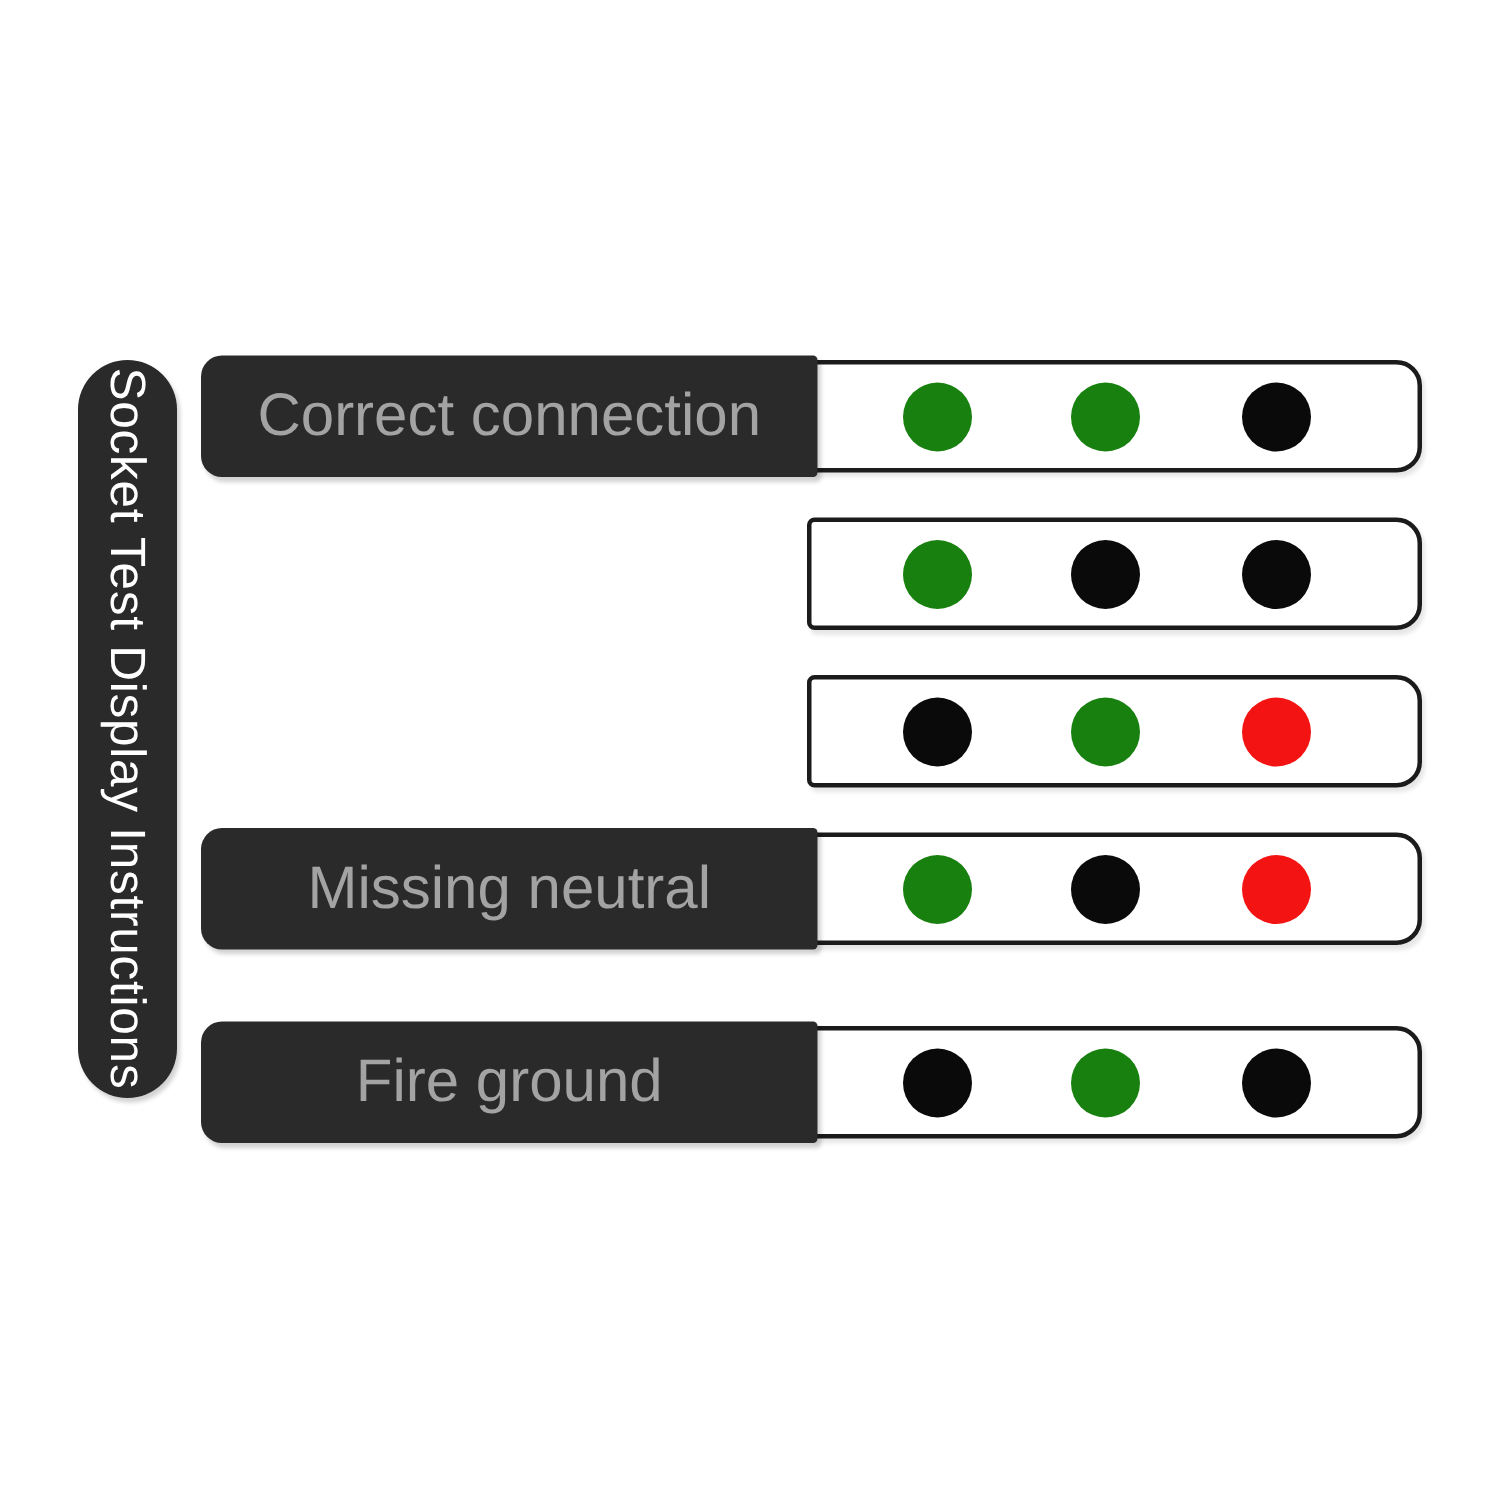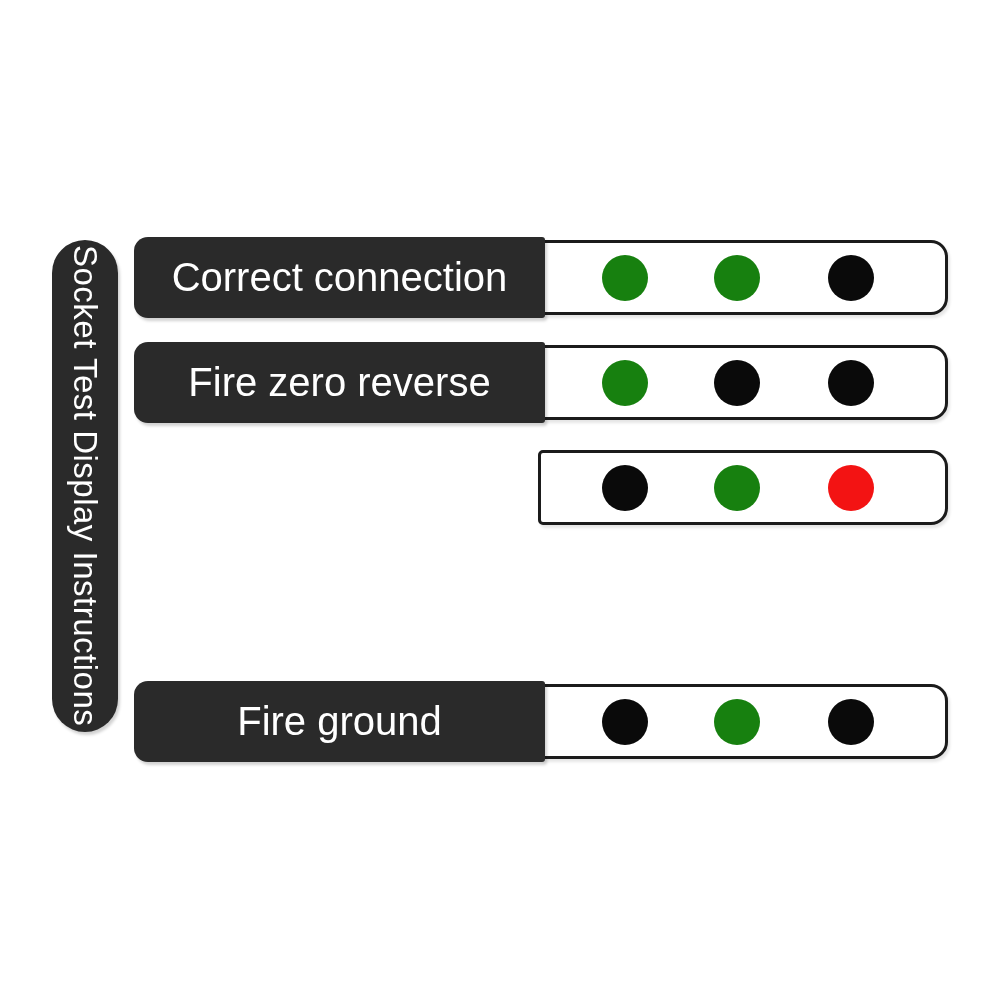--- a/index.html
+++ b/index.html
@@ -72,21 +72,21 @@
     height: 81px;
     background: #2a2a2a;
     border-radius: 14px 3px 3px 14px;
     box-shadow: 2px 3px 3px rgba(0,0,0,0.18);
     display: flex;
     align-items: center;
     justify-content: center;
     z-index: 2;
   }
   .legend-row .label-box .label-text {
-    color: #ffffff;
+    color: #a3a3a3;
     font-size: 40px;
     white-space: nowrap;
   }
   .indicator-dot {
     position: absolute;
     top: 50%;
     transform: translateY(-50%);
     width: 46px;
     height: 46px;
     border-radius: 50%;
@@ -115,33 +115,40 @@
         <span class="label-text">Correct connection</span>
       </div>
     </div>
 
     <div class="legend-row" style="top: 105px;">
       <div class="indicator-panel">
           <div class="indicator-dot dot-pos-0" style="background: rgb(23, 128, 15);"></div>
           <div class="indicator-dot dot-pos-1" style="background: rgb(10, 10, 10);"></div>
           <div class="indicator-dot dot-pos-2" style="background: rgb(10, 10, 10);"></div>
         </div>
-      <div class="label-box">
-        <span class="label-text">Fire zero reverse</span>
-      </div>
     </div>
 
     <div class="legend-row" style="top: 210px;">
       <div class="indicator-panel">
           <div class="indicator-dot dot-pos-0" style="background: rgb(10, 10, 10);"></div>
           <div class="indicator-dot dot-pos-1" style="background: rgb(23, 128, 15);"></div>
           <div class="indicator-dot dot-pos-2" style="background: rgb(243, 19, 19);"></div>
         </div>
     </div>
 
+    <div class="legend-row" style="top: 315px;">
+      <div class="indicator-panel">
+          <div class="indicator-dot dot-pos-0" style="background: rgb(23, 128, 15);"></div>
+          <div class="indicator-dot dot-pos-1" style="background: rgb(10, 10, 10);"></div>
+          <div class="indicator-dot dot-pos-2" style="background: rgb(243, 19, 19);"></div>
+        </div>
+      <div class="label-box">
+        <span class="label-text">Missing neutral</span>
+      </div>
+    </div>
 
     <div class="legend-row" style="top: 444px;">
       <div class="indicator-panel">
           <div class="indicator-dot dot-pos-0" style="background: rgb(10, 10, 10);"></div>
           <div class="indicator-dot dot-pos-1" style="background: rgb(23, 128, 15);"></div>
           <div class="indicator-dot dot-pos-2" style="background: rgb(10, 10, 10);"></div>
         </div>
       <div class="label-box">
         <span class="label-text">Fire ground</span>
       </div>

